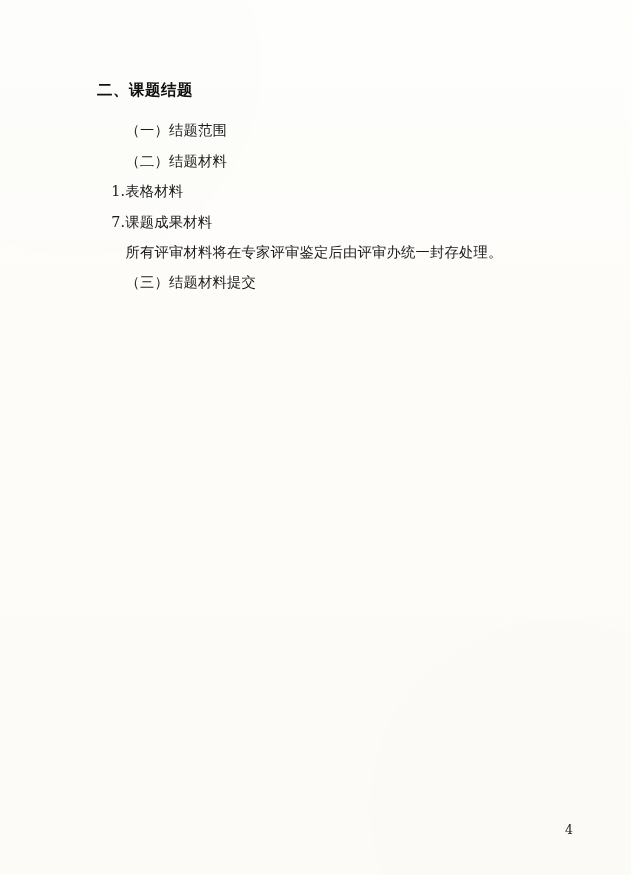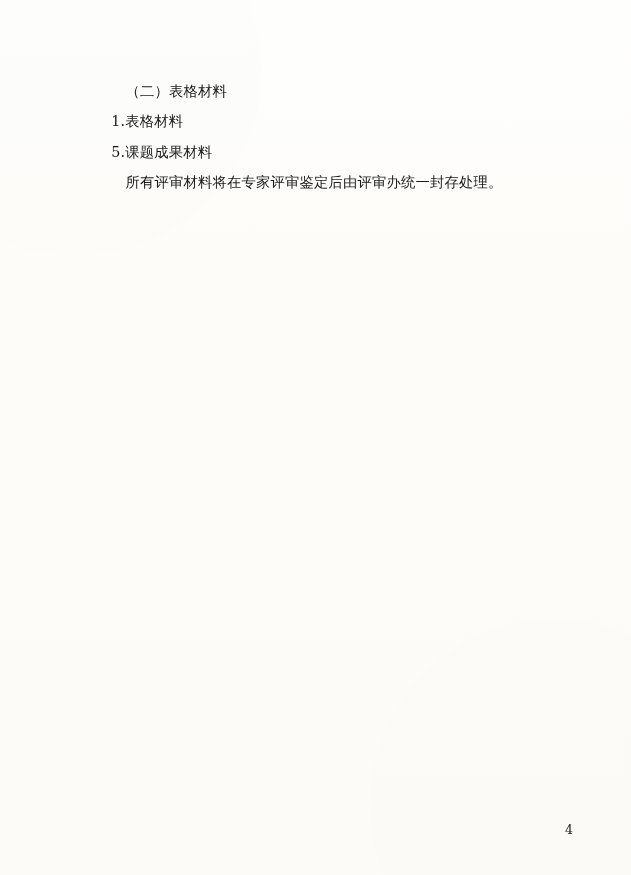--- a/index.html
+++ b/index.html
@@ -76,22 +76,25 @@
       radial-gradient(circle at 88% 92%, rgba(0,0,0,0.012) 0%, rgba(0,0,0,0) 38%);
   }
 </style>
 </head>
 <body>
 
 <div class="page">
   <div class="paper"></div>
 
   <div class="content">
+    <div class="h2">二、课题结题</div>
 
-    <p class="indent2">（二）表格材料</p>
+    <p class="indent2">（一）结题范围</p>
+    <p class="indent2">（二）结题材料</p>
     <p class="indent1">1.表格材料</p>
-    <p class="indent1">5.课题成果材料</p>
+    <p class="indent1">7.课题成果材料</p>
     <p class="indent2">所有评审材料将在专家评审鉴定后由评审办统一封存处理。</p>
+    <p class="indent2">（三）结题材料提交</p>
   </div>
 
   <div class="pagenum">4</div>
   <div class="grain"></div>
 </div>
 
 </body></html>

